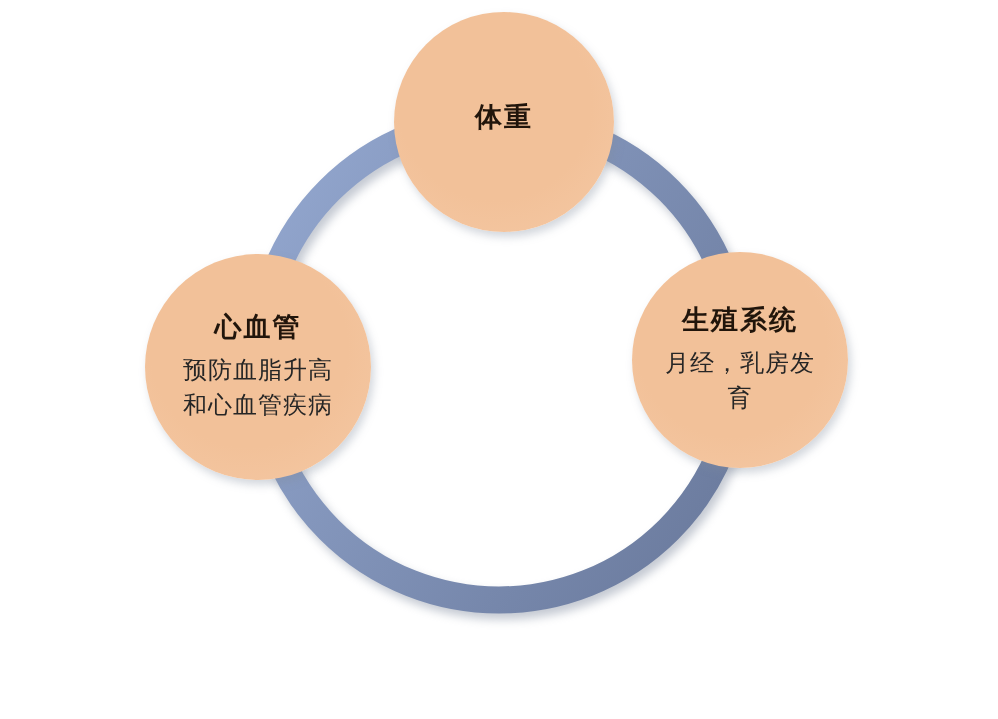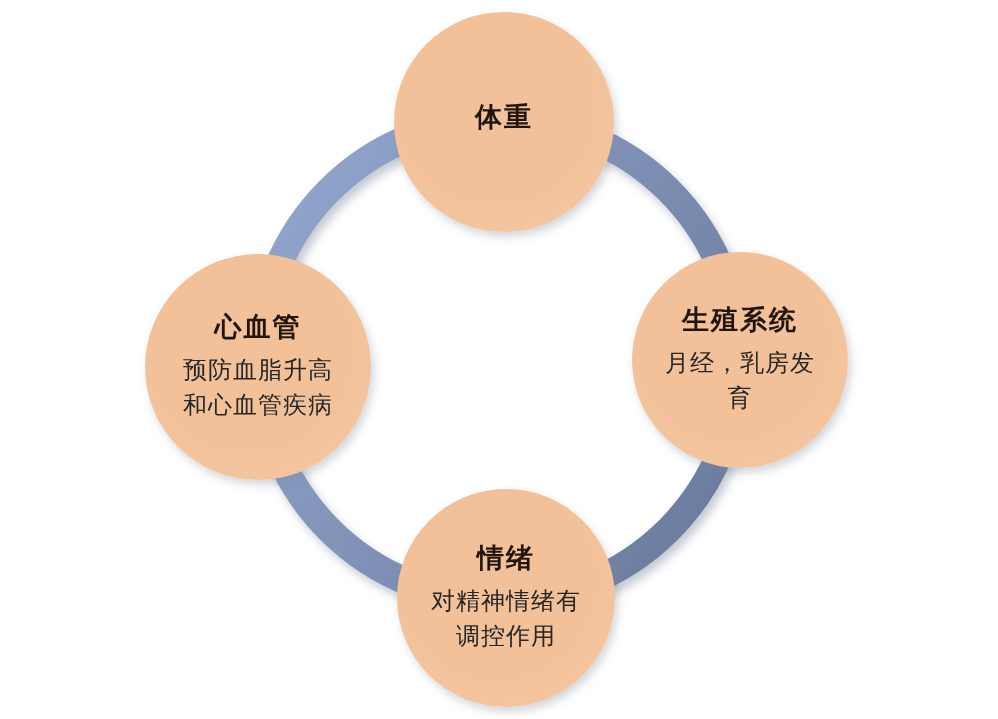--- a/index.html
+++ b/index.html
@@ -90,19 +90,14 @@
 和心血管疾病</div>
   </div>
 
 
   <div class="node node-right">
     <div class="node-title">生殖系统</div>
     <div class="node-desc">月经，乳房发
 育</div>
   </div>
 
-  <div class="node node-bottom">
-    <div class="node-title">情绪</div>
-    <div class="node-desc">对精神情绪有
-调控作用</div>
-  </div>
 
 </div>
 
 </body></html>

